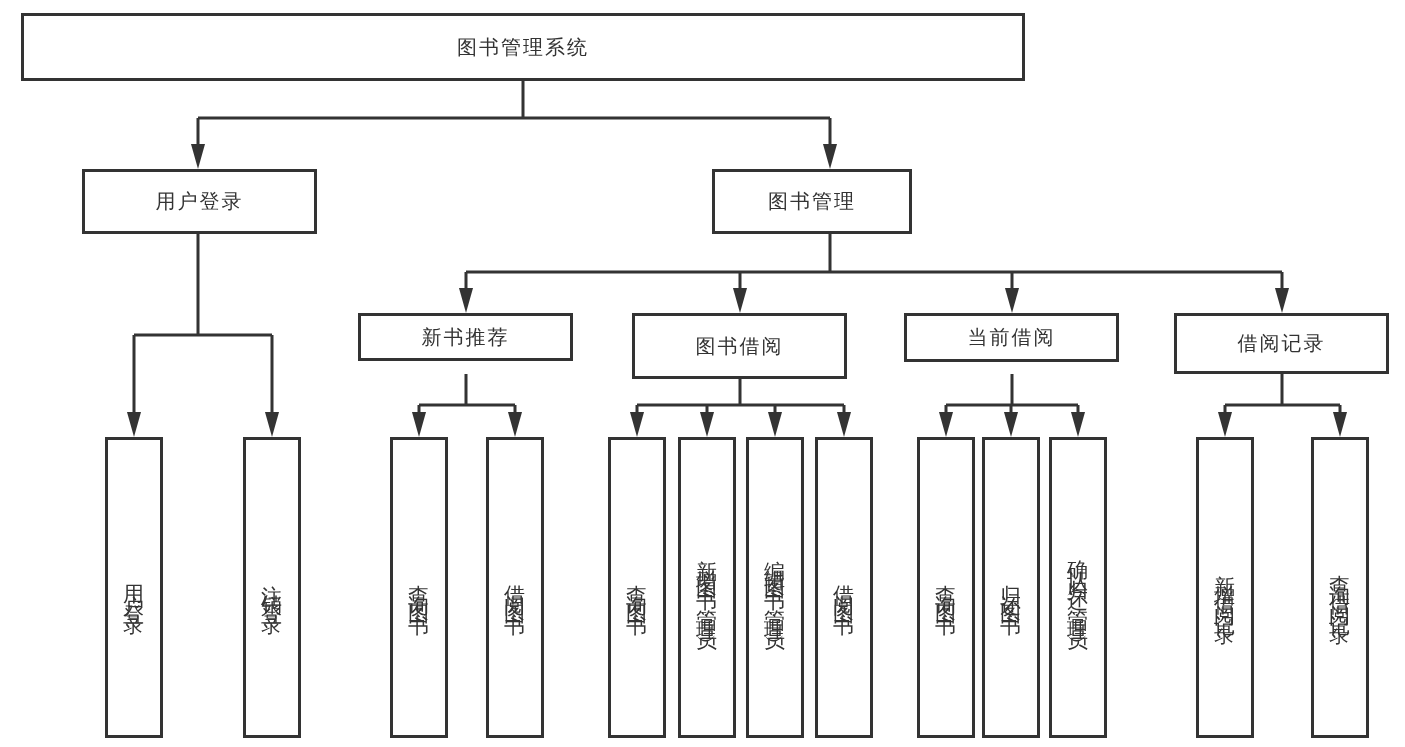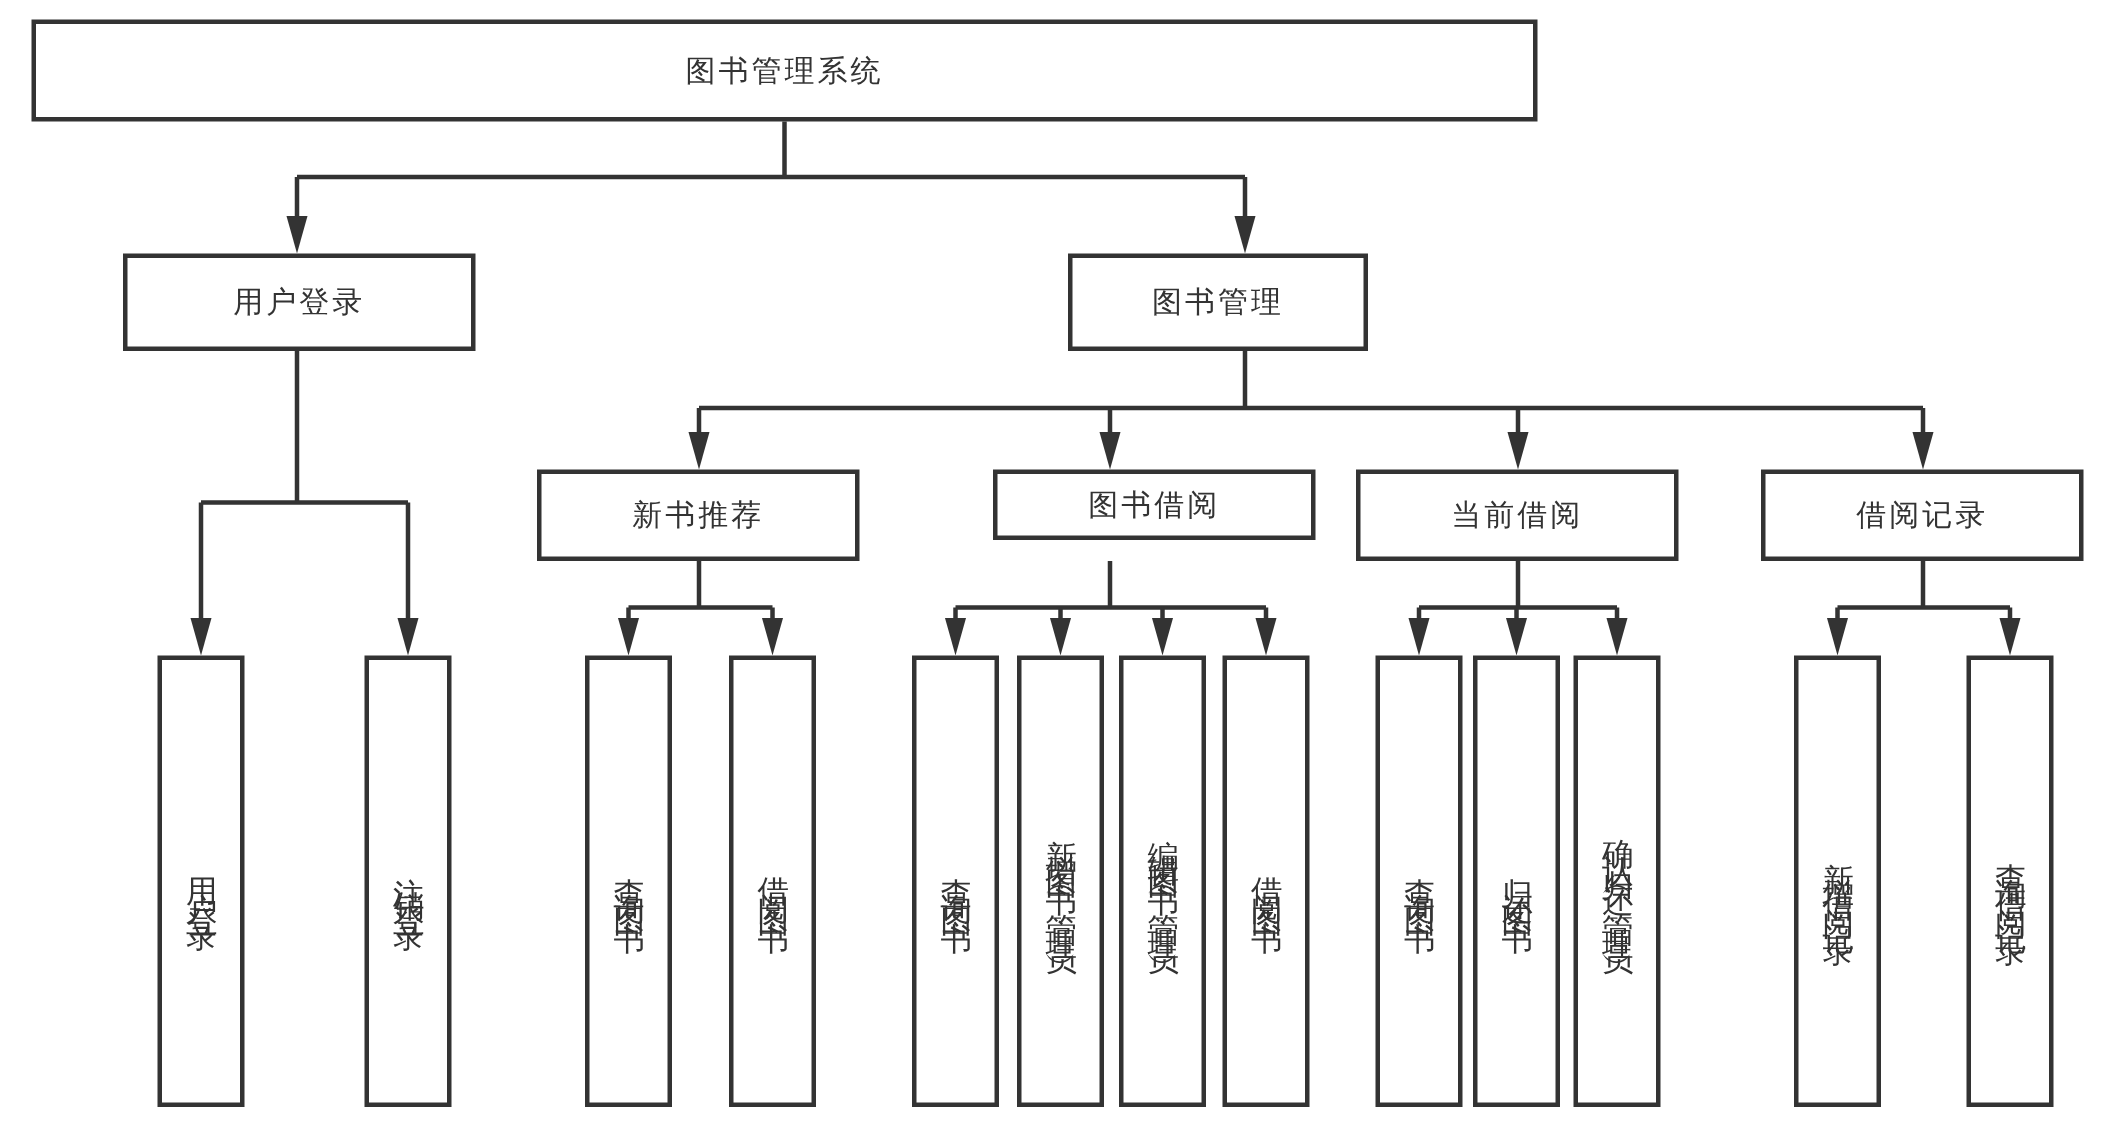--- a/index.html
+++ b/index.html
@@ -98,23 +98,23 @@
       <polygon points="1218,412 1232,412 1225,437"></polygon>
       <polygon points="1333,412 1347,412 1340,437"></polygon>
     </g>
   </svg>
 
   <div class="hbox" style="left:21px; top:13px; width:1004px; height:68px;">图书管理系统</div>
 
   <div class="hbox" style="left:82px; top:169px; width:235px; height:65px;">用户登录</div>
   <div class="hbox" style="left:712px; top:169px; width:200px; height:65px;">图书管理</div>
 
-  <div class="hbox" style="left:358px; top:313px; width:215px; height:61px;">新书推荐</div>
-  <div class="hbox" style="left:632px; top:313px; width:215px; height:47px;margin-left:30px;">图书借阅</div>
-  <div class="hbox" style="left:904px; top:313px; width:215px; height:61px;">当前借阅</div>
+  <div class="hbox" style="left:358px; top:313px; width:215px; height:48px;">新书推荐</div>
+  <div class="hbox" style="left:632px; top:313px; width:215px; height:66px;">图书借阅</div>
+  <div class="hbox" style="left:904px; top:313px; width:215px; height:49px;">当前借阅</div>
   <div class="hbox" style="left:1174px; top:313px; width:215px; height:61px;">借阅记录</div>
 
   <div class="vbox" style="left:105px;">
     <span class="vtext">用户登录</span>
   </div>
   <div class="vbox" style="left:243px;">
     <span class="vtext">注销登录</span>
   </div>
 
   <div class="vbox" style="left:390px;">

